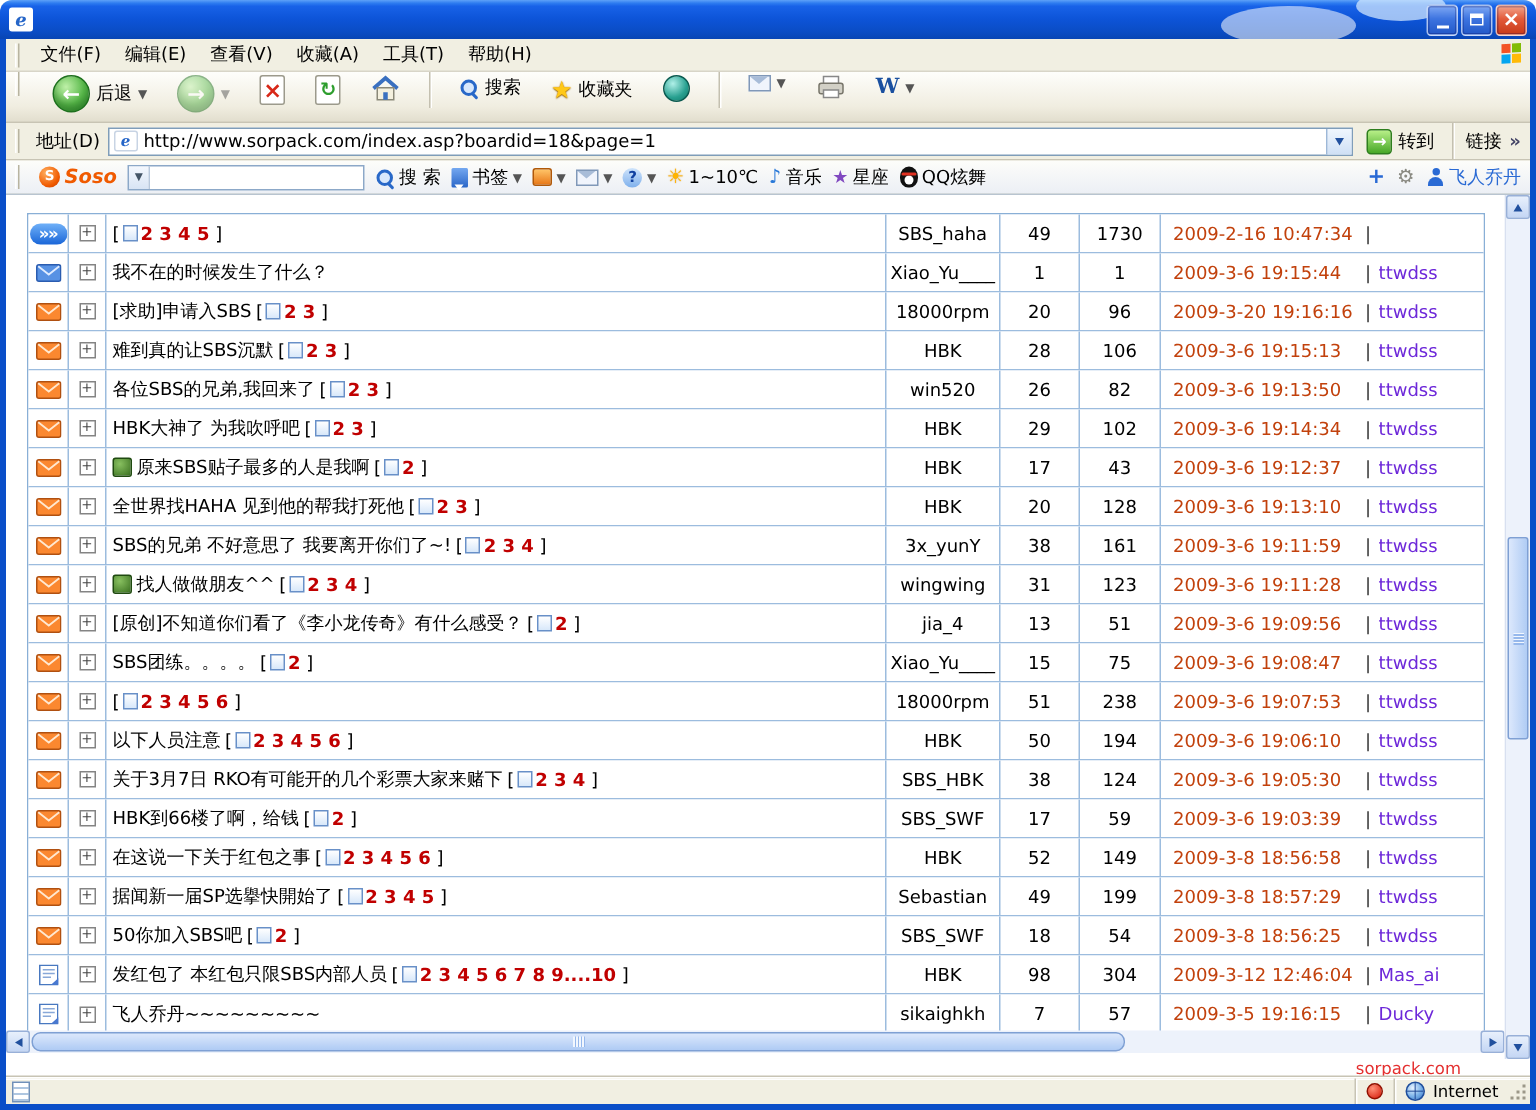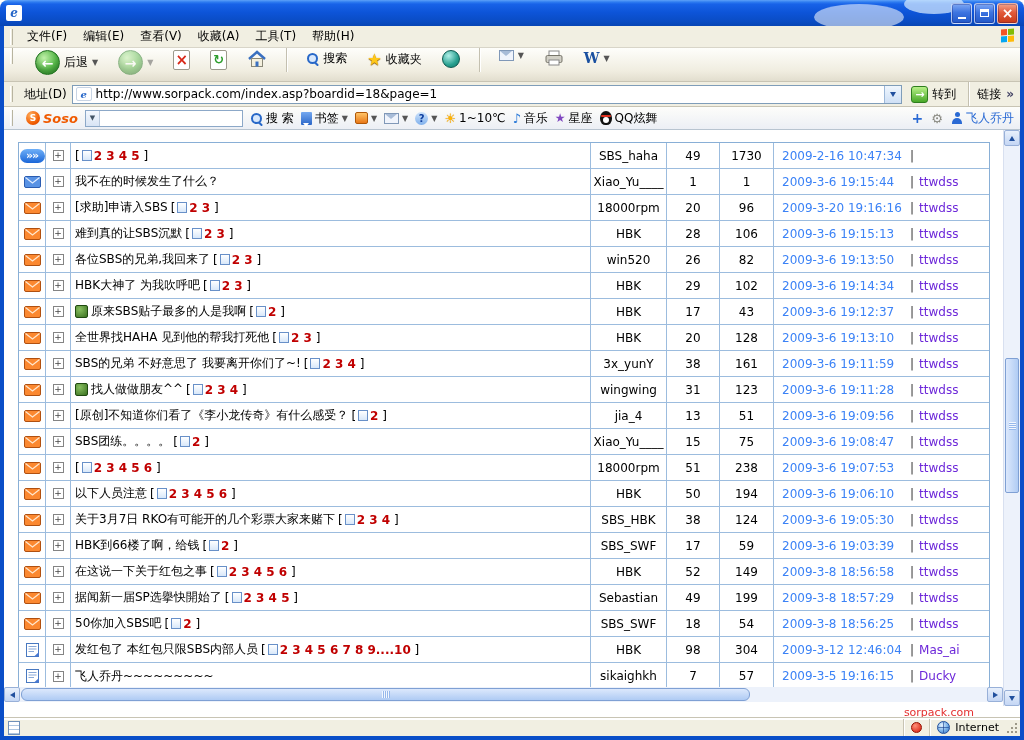--- a/index.html
+++ b/index.html
@@ -115,21 +115,21 @@
   .trow:last-child{border-bottom:none}
   .c{border-right:1px solid #9CBCDE;display:flex;align-items:center;overflow:hidden;white-space:nowrap}
   .c:last-child{border-right:none}
   .c-icon1{width:27px;justify-content:center}
   .c-icon2{width:25px;justify-content:center}
   .c-title{width:520px;padding-left:4px;gap:3px}
   .c-author{width:76px;justify-content:center}
   .c-replies{width:53px;justify-content:center}
   .c-views{width:54px;justify-content:center}
   .c-date{flex:1;padding-left:8px}
-  .dt{width:128px;color:#3b82f6;flex:0 0 128px}
+  .dt{width:128px;color:#c2410c;flex:0 0 128px}
   .pipe{color:#333;margin-right:5px}
   .lp{color:#6d28d9;cursor:pointer}
   .title-link{color:#000;cursor:pointer}
   .pg-nums{color:#C00000;font-weight:bold}
   .br{color:#000}
   .pg-icon{width:10px;height:11px;border:1px solid #6890C8;background:linear-gradient(#FFF,#D8E8FA);display:inline-block;margin:0 2px;vertical-align:-1px}
   .pages{display:inline-flex;align-items:center;cursor:pointer}
   .expand-icon{width:11px;height:11px;border:1px solid #848484;background:#fff;color:#444;font-size:9px;line-height:9px;
     display:flex;align-items:center;justify-content:center;cursor:pointer}
   .expand-icon::before{content:"+"}

